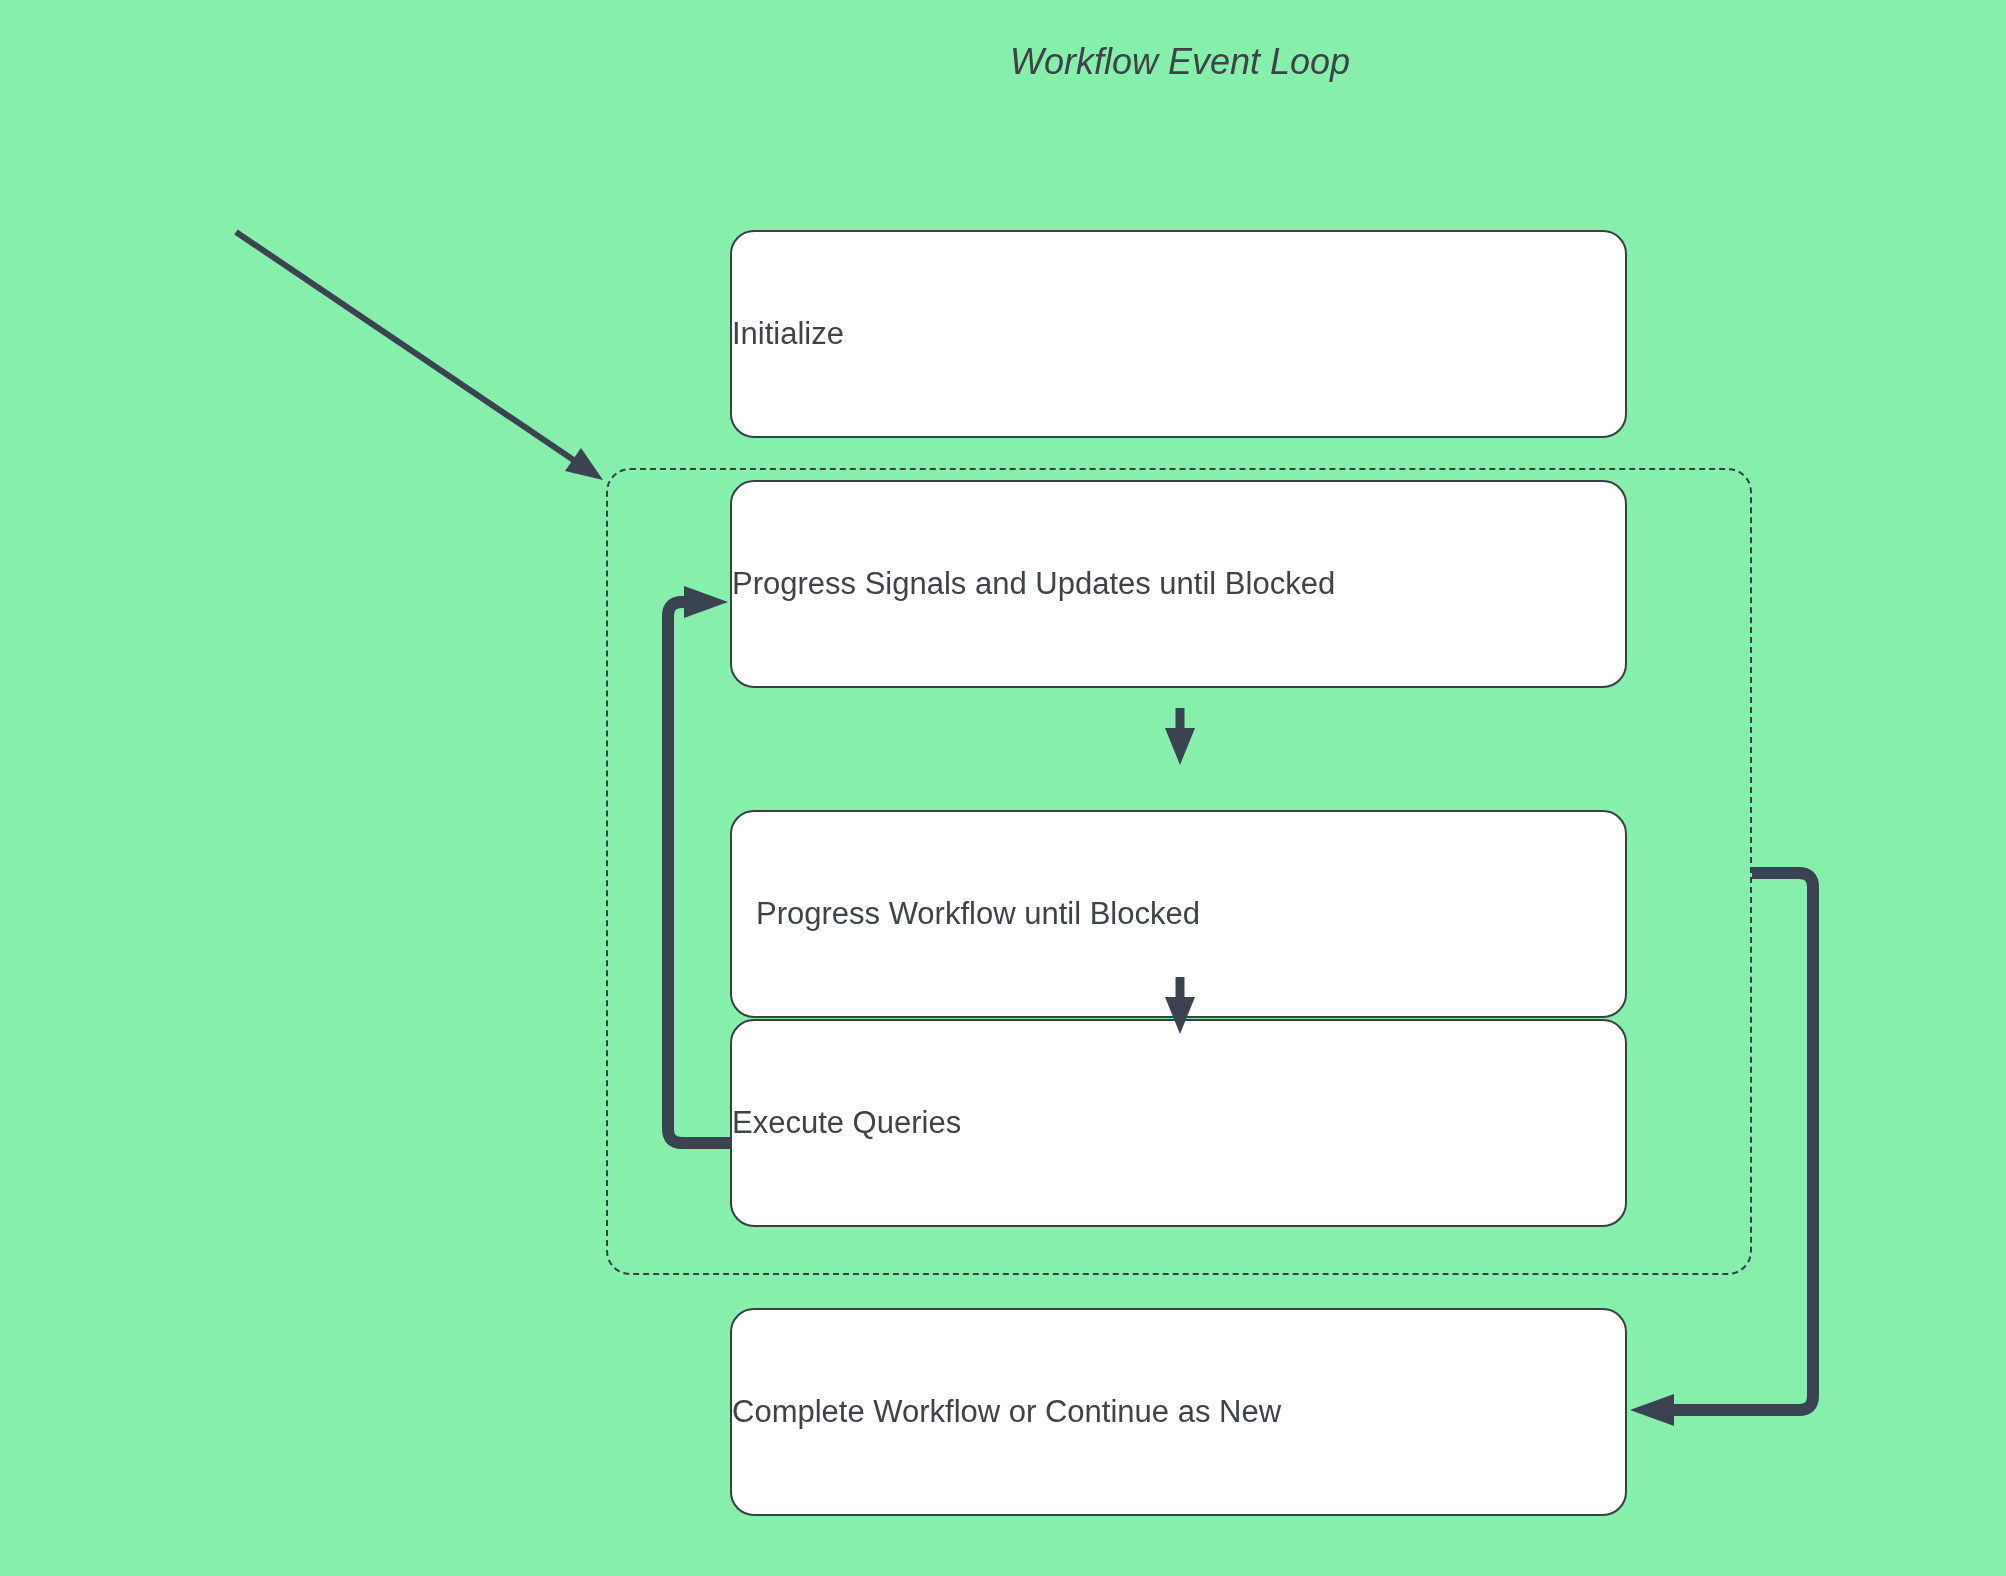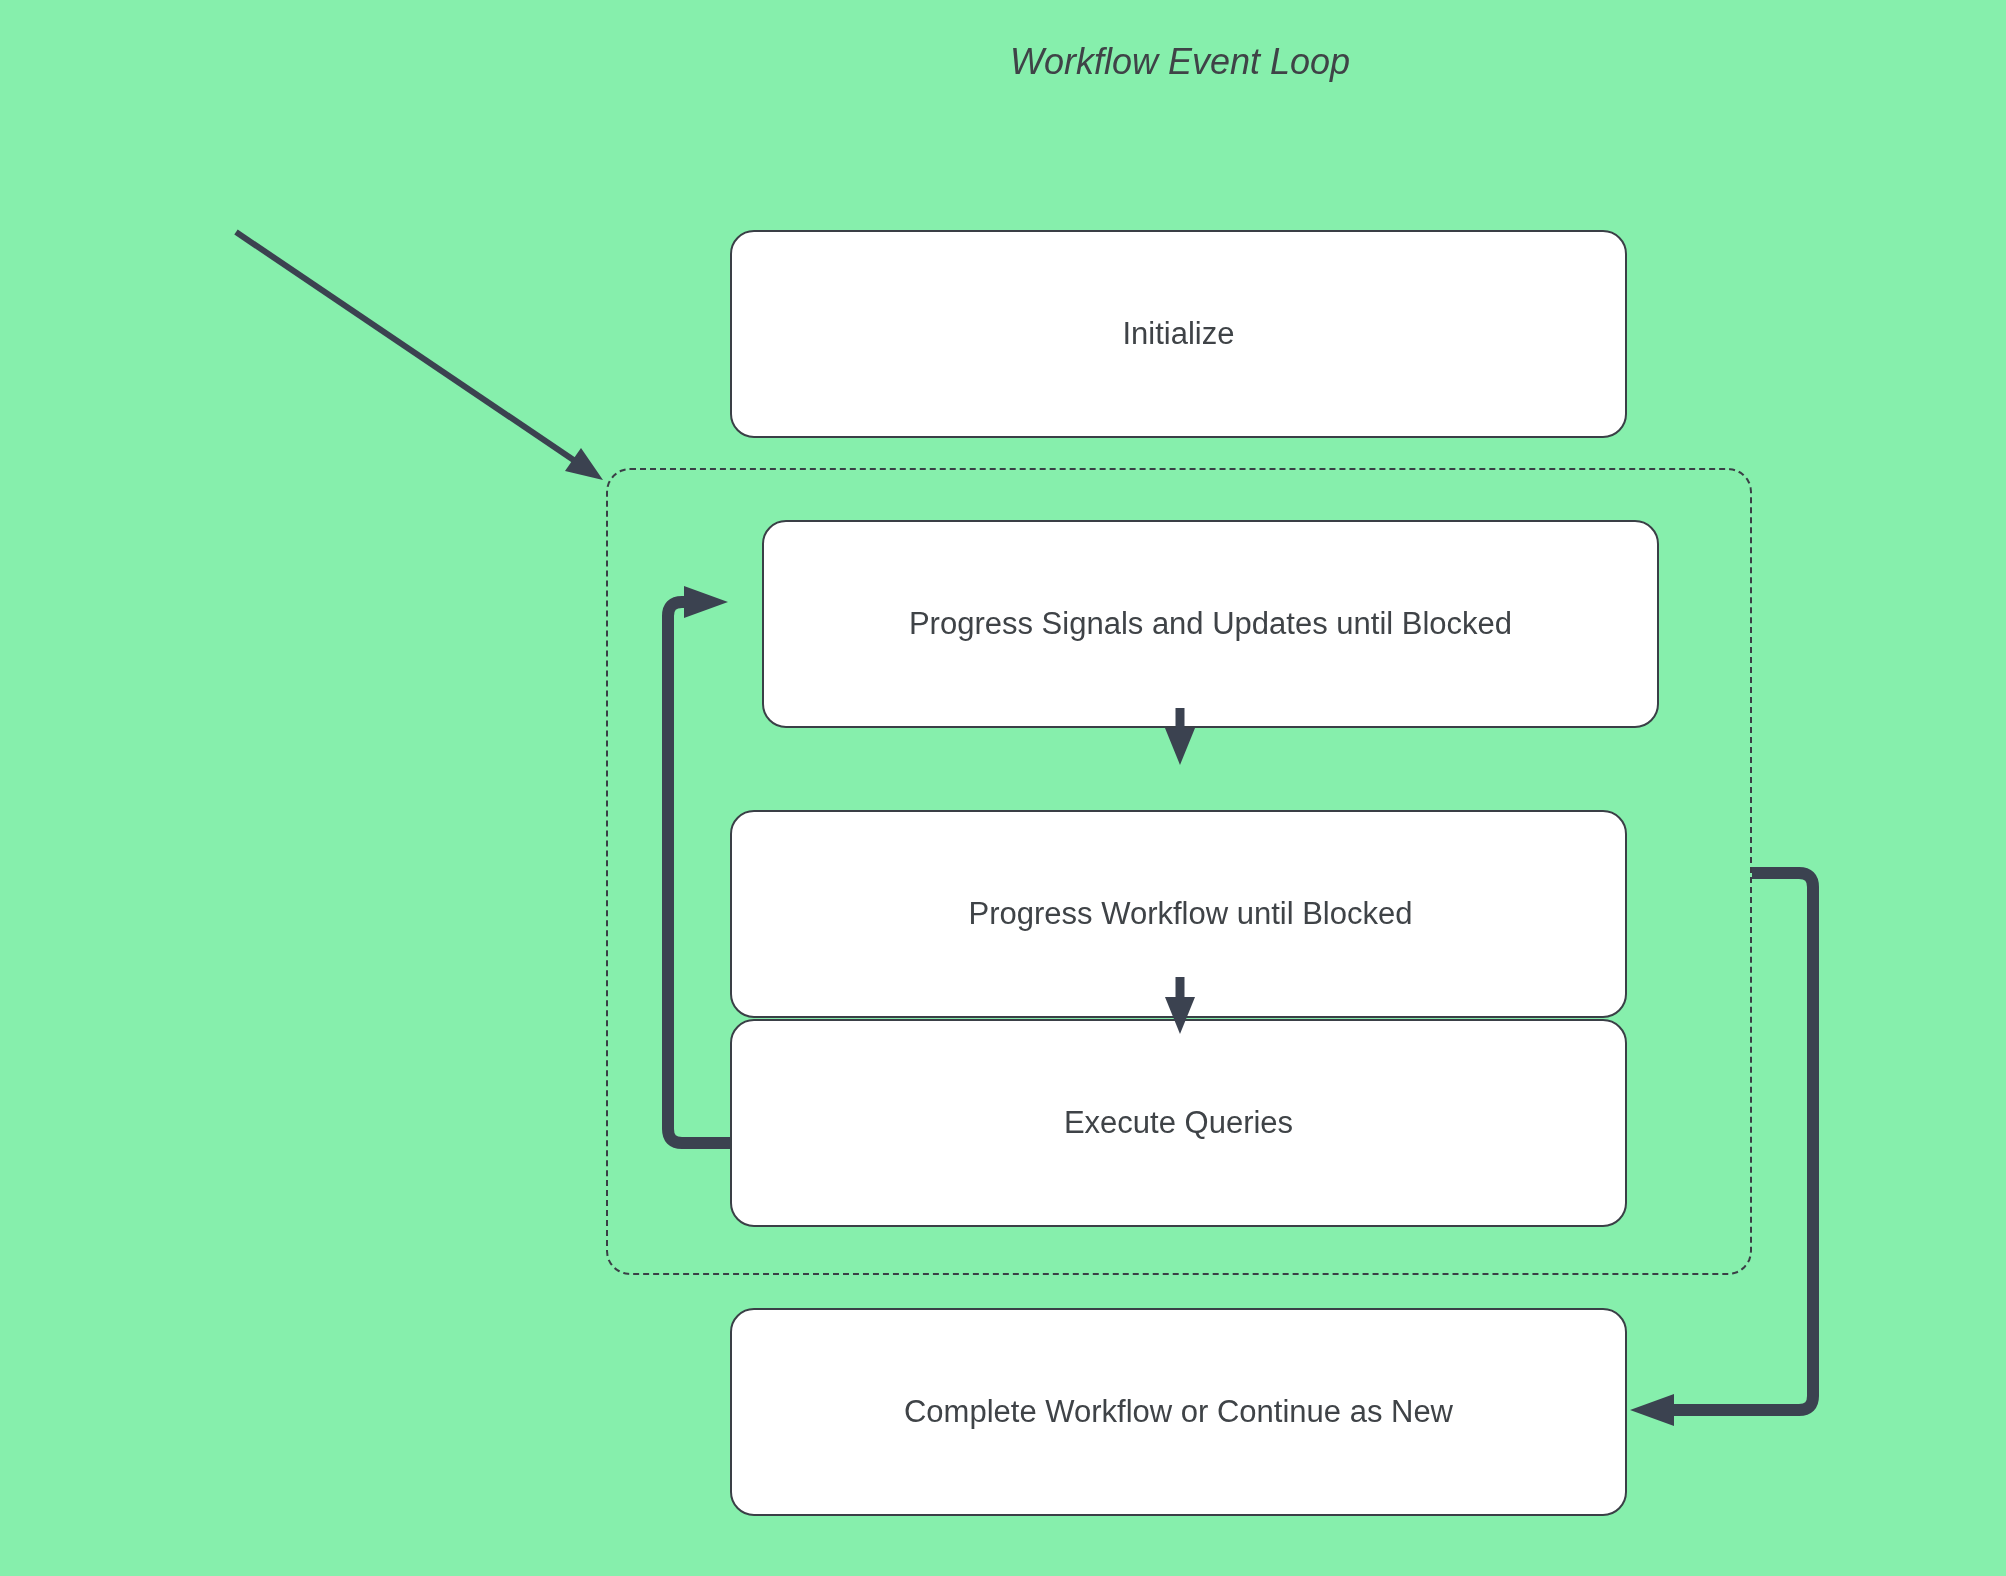--- a/index.html
+++ b/index.html
@@ -40,30 +40,30 @@
     position: absolute;
     left: 730px;
     width: 897px;
     height: 208px;
     box-sizing: border-box;
     background: #ffffff;
     border: 2px solid #3a3f46;
     border-radius: 24px;
     display: flex;
     align-items: center;
-    justify-content: center;
+    justify-content: flex-start;
   }
   .node .label {
     font-size: 31px;
     color: #3f4347;
     text-align: center;
     white-space: nowrap;
   }
   #node-initialize        { top: 230px; }
-  #node-progress-signals  { top: 520px; margin-left: 32px; }
+  #node-progress-signals  { top: 480px; }
   #node-progress-workflow { top: 810px; padding-left: 24px; }
   #node-execute-queries   { top: 1019px; }
   #node-complete          { top: 1308px; }
   .loop-container {
     position: absolute;
     left: 606px;
     top: 468px;
     width: 1146px;
     height: 807px;
     box-sizing: border-box;

